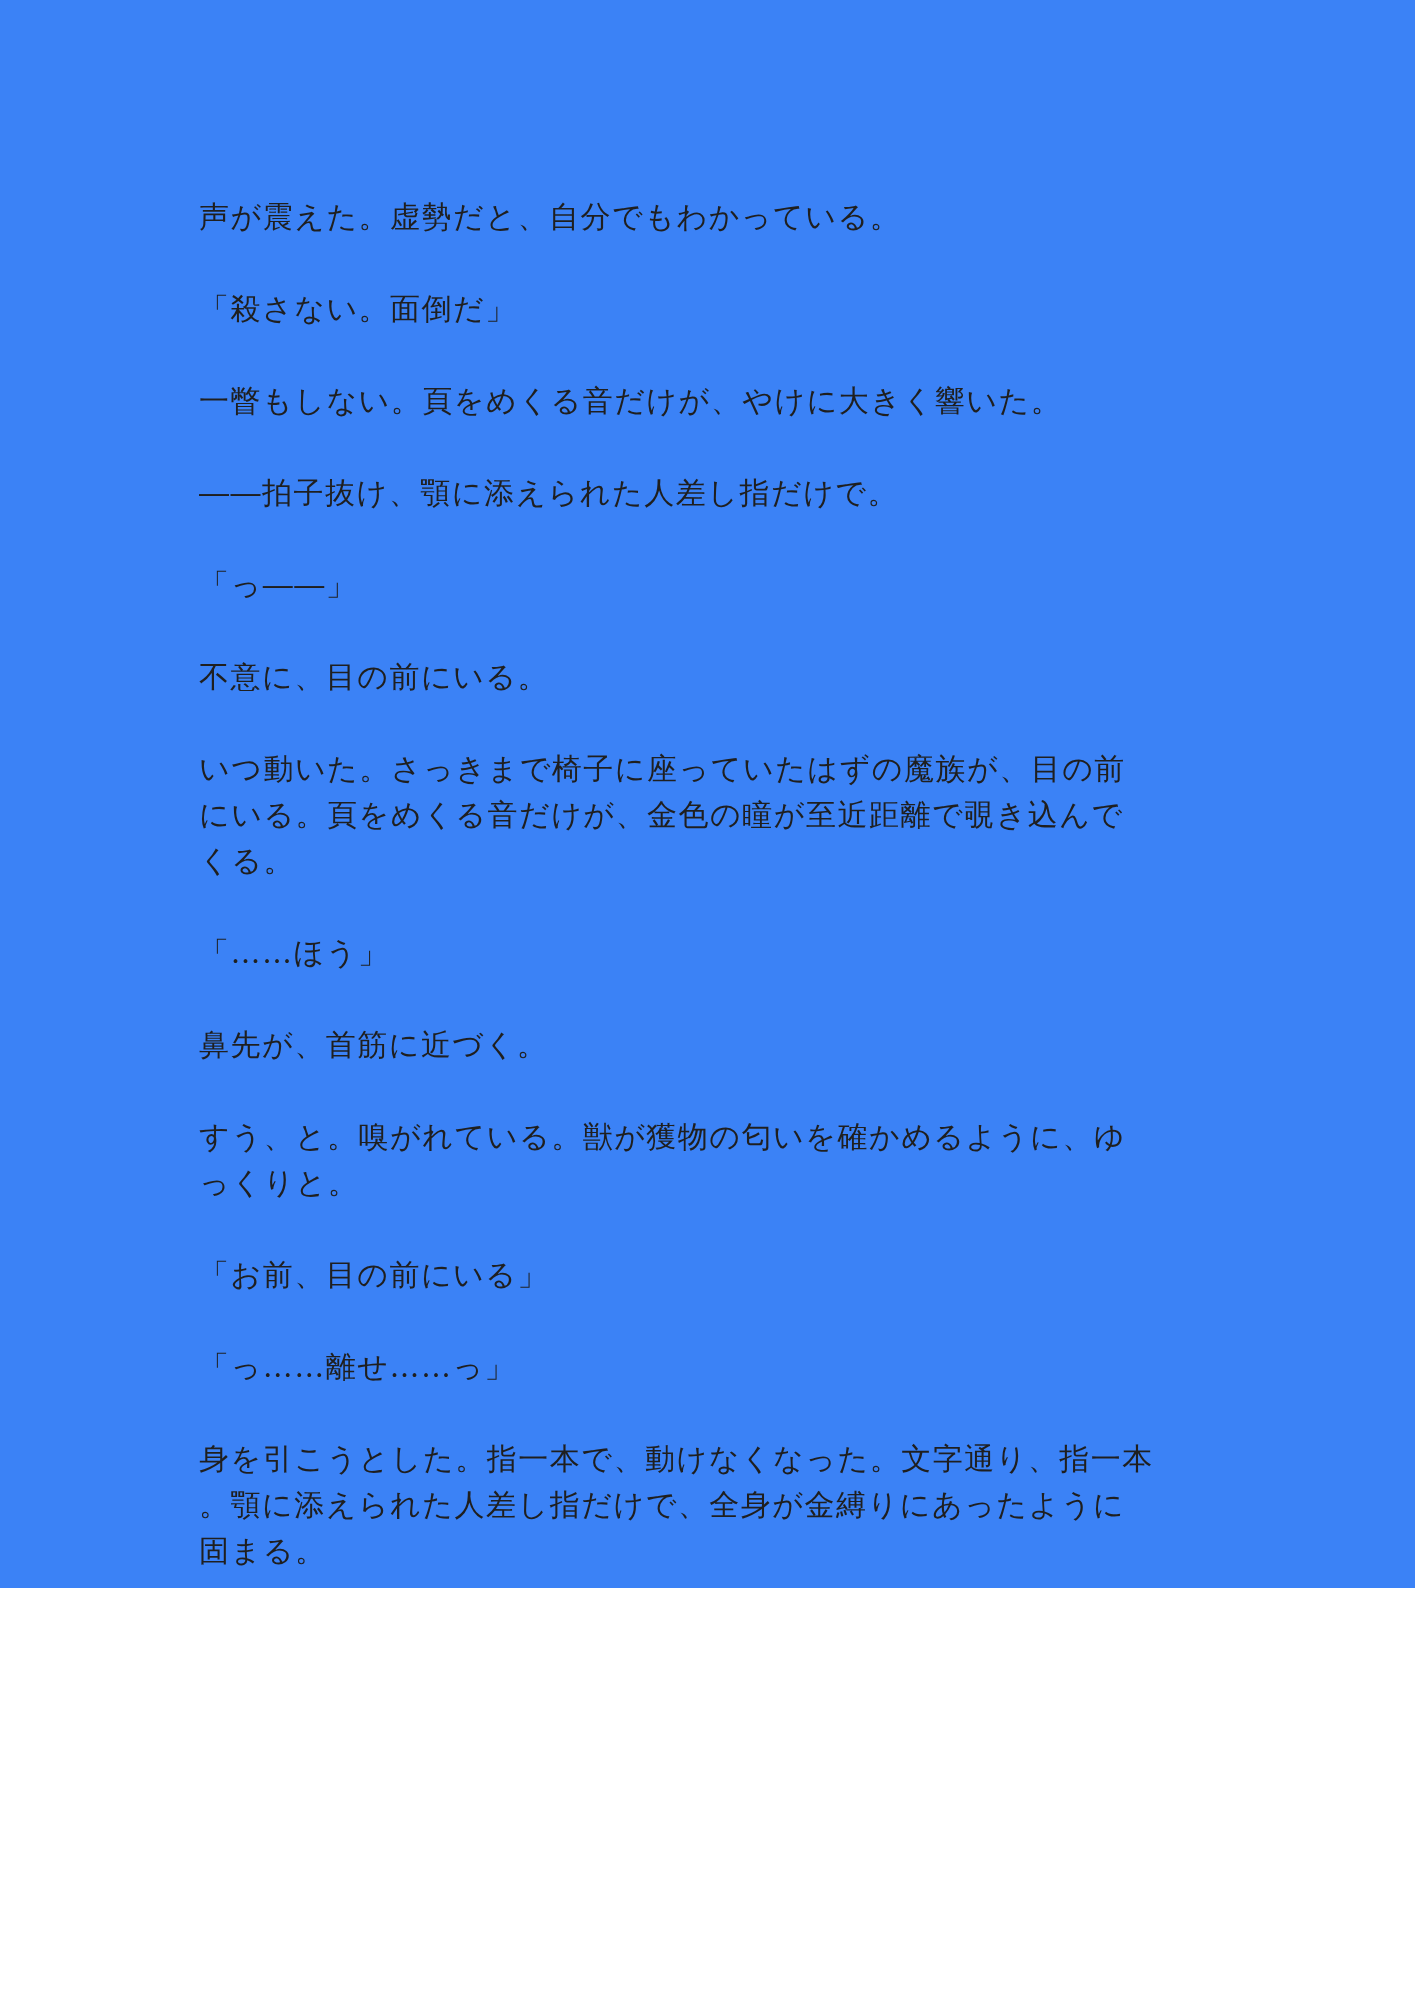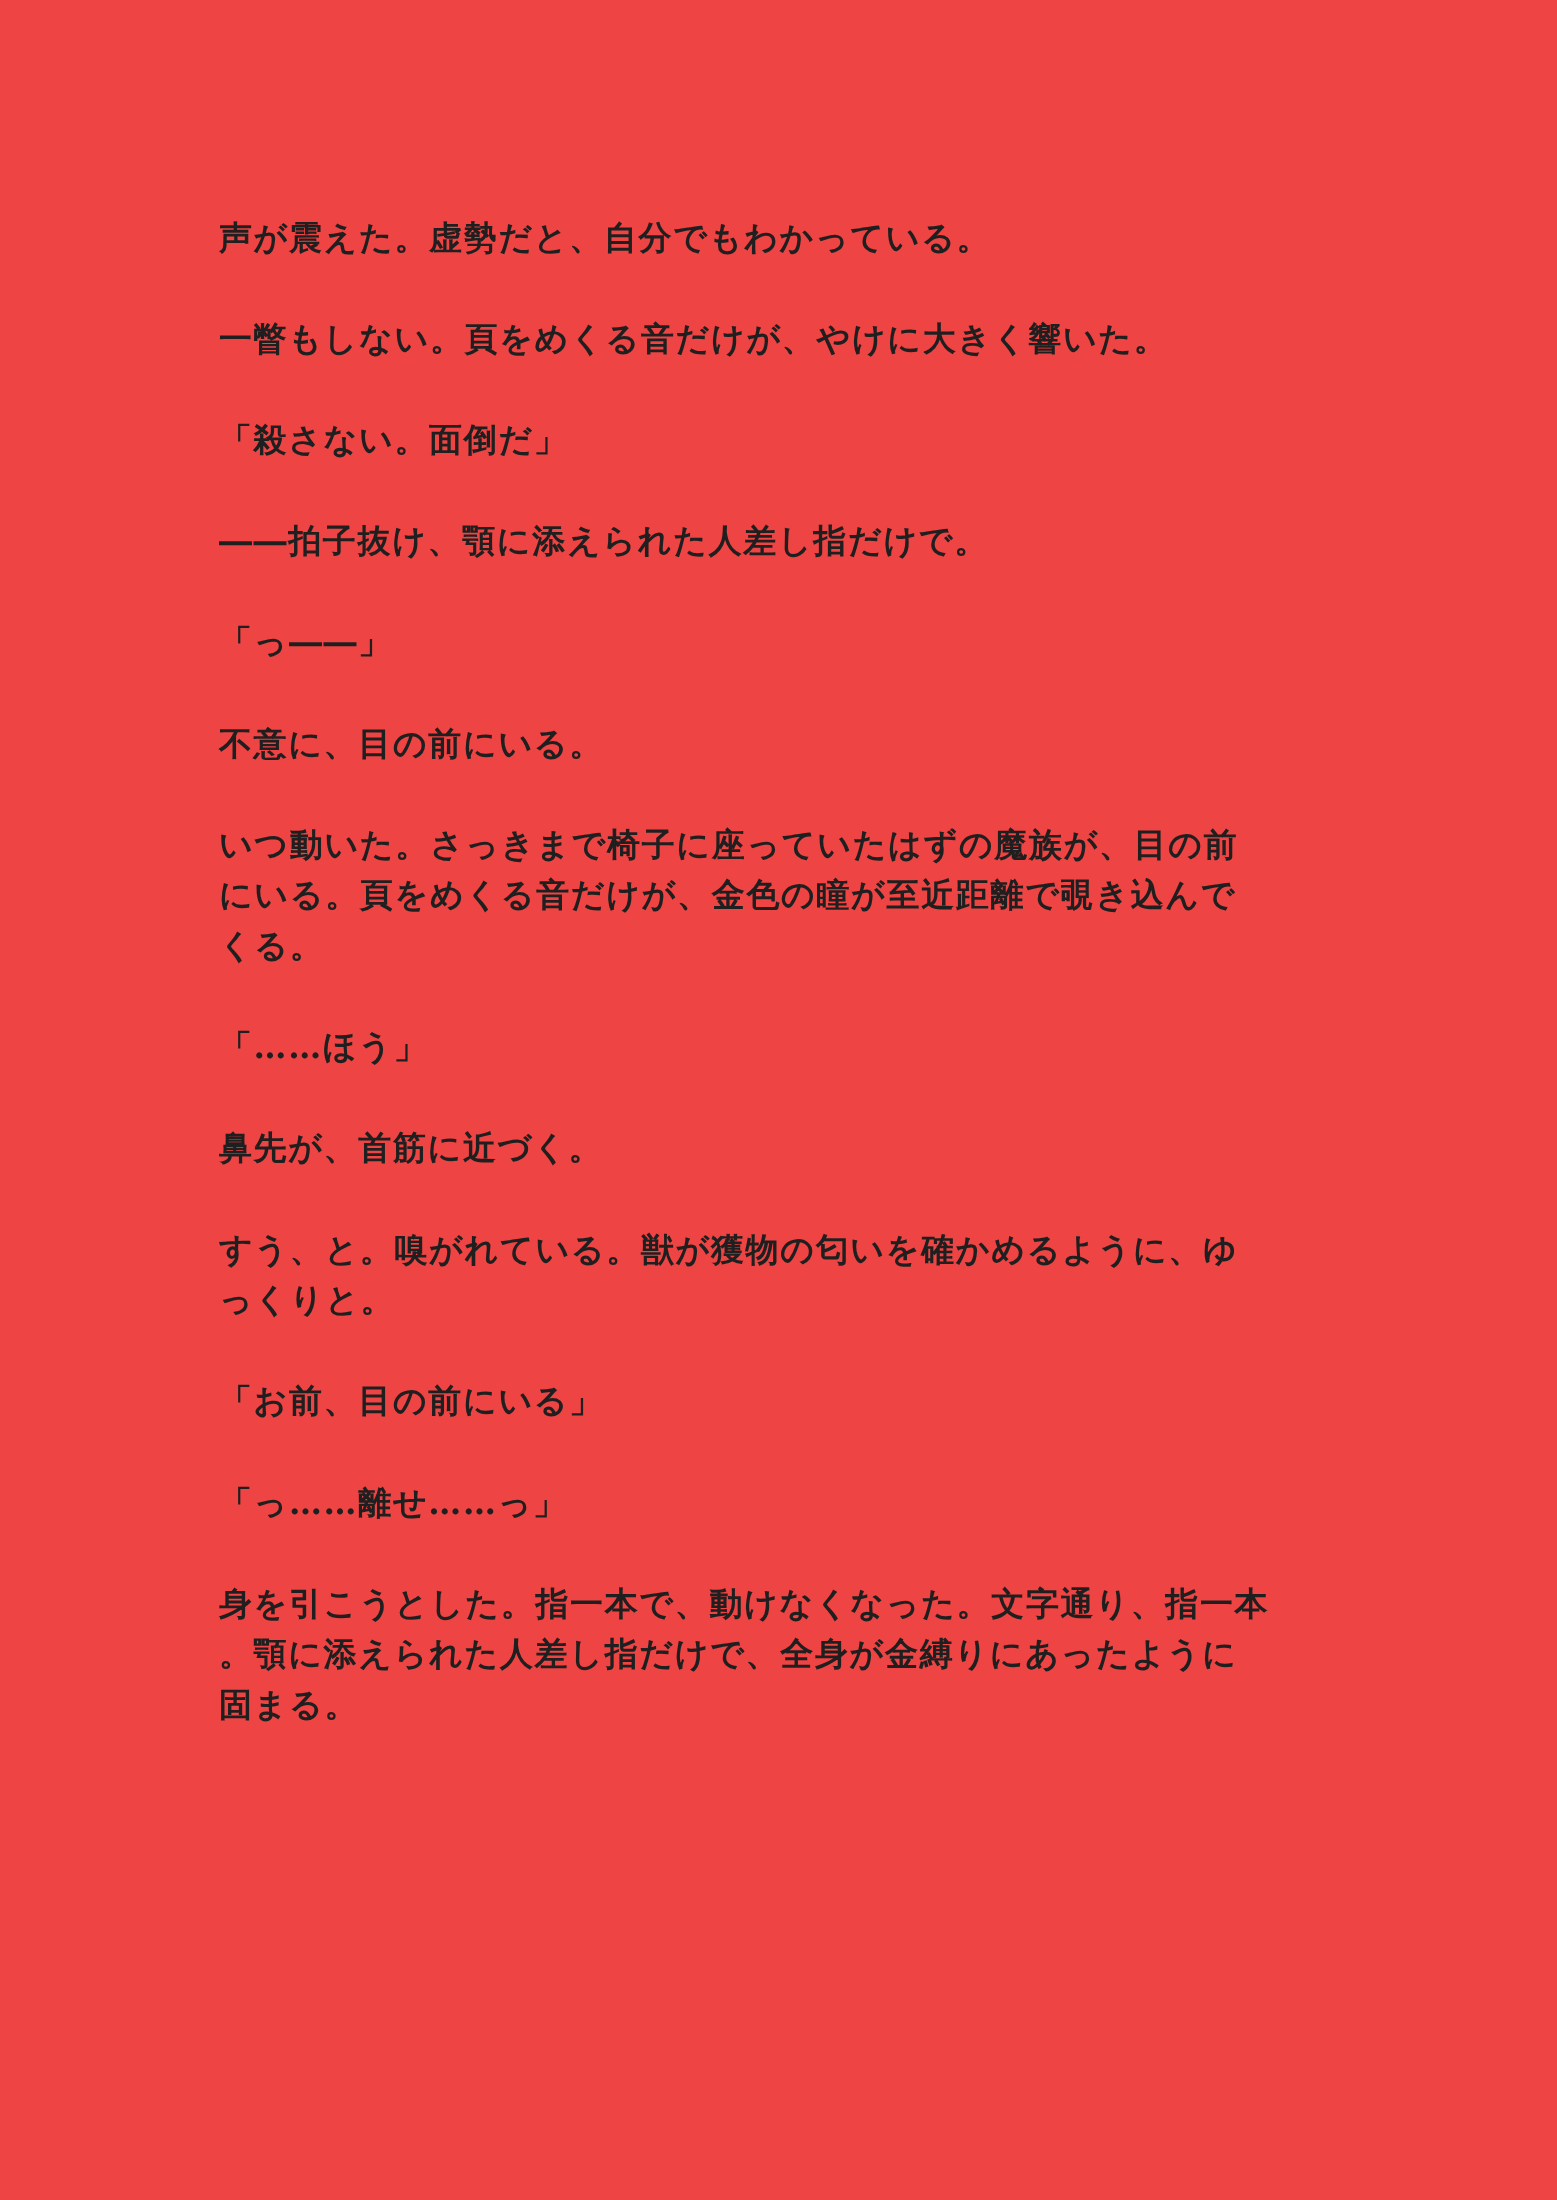--- a/index.html
+++ b/index.html
@@ -3,24 +3,23 @@
 <meta charset="utf-8">
 <style>
   html, body {
     margin: 0;
     padding: 0;
     background: #ffffff;
   }
   .page {
     position: relative;
     width: 1415px;
-    height: 2000px;
-    background: #ef4444;
+    height: 1588px;
+    background: #3b82f6;
     overflow: hidden;
-    font-weight: bold;
   }
   .text-block {
     position: absolute;
     left: 199px;
     top: 194px;
     width: 955px;
   }
   .text-block p {
     margin: 0 0 46px 0;
     padding: 0;
@@ -34,22 +33,22 @@
     line-break: anywhere;
     white-space: normal;
   }
 </style>
 </head>
 <body>
 
 <div class="page">
   <div class="text-block">
     <p>声が震えた。虚勢だと、自分でもわかっている。</p>
+    <p>「殺さない。面倒だ」</p>
     <p>一瞥もしない。頁をめくる音だけが、やけに大きく響いた。</p>
-    <p>「殺さない。面倒だ」</p>
     <p>――拍子抜け、顎に添えられた人差し指だけで。</p>
     <p>「っ――」</p>
     <p>不意に、目の前にいる。</p>
     <p>いつ動いた。さっきまで椅子に座っていたはずの魔族が、目の前にいる。頁をめくる音だけが、金色の瞳が至近距離で覗き込んでくる。</p>
     <p>「……ほう」</p>
     <p>鼻先が、首筋に近づく。</p>
     <p>すう、と。嗅がれている。獣が獲物の匂いを確かめるように、ゆっくりと。</p>
     <p>「お前、目の前にいる」</p>
     <p>「っ……離せ……っ」</p>
     <p>身を引こうとした。指一本で、動けなくなった。文字通り、指一本。顎に添えられた人差し指だけで、全身が金縛りにあったように固まる。</p>

